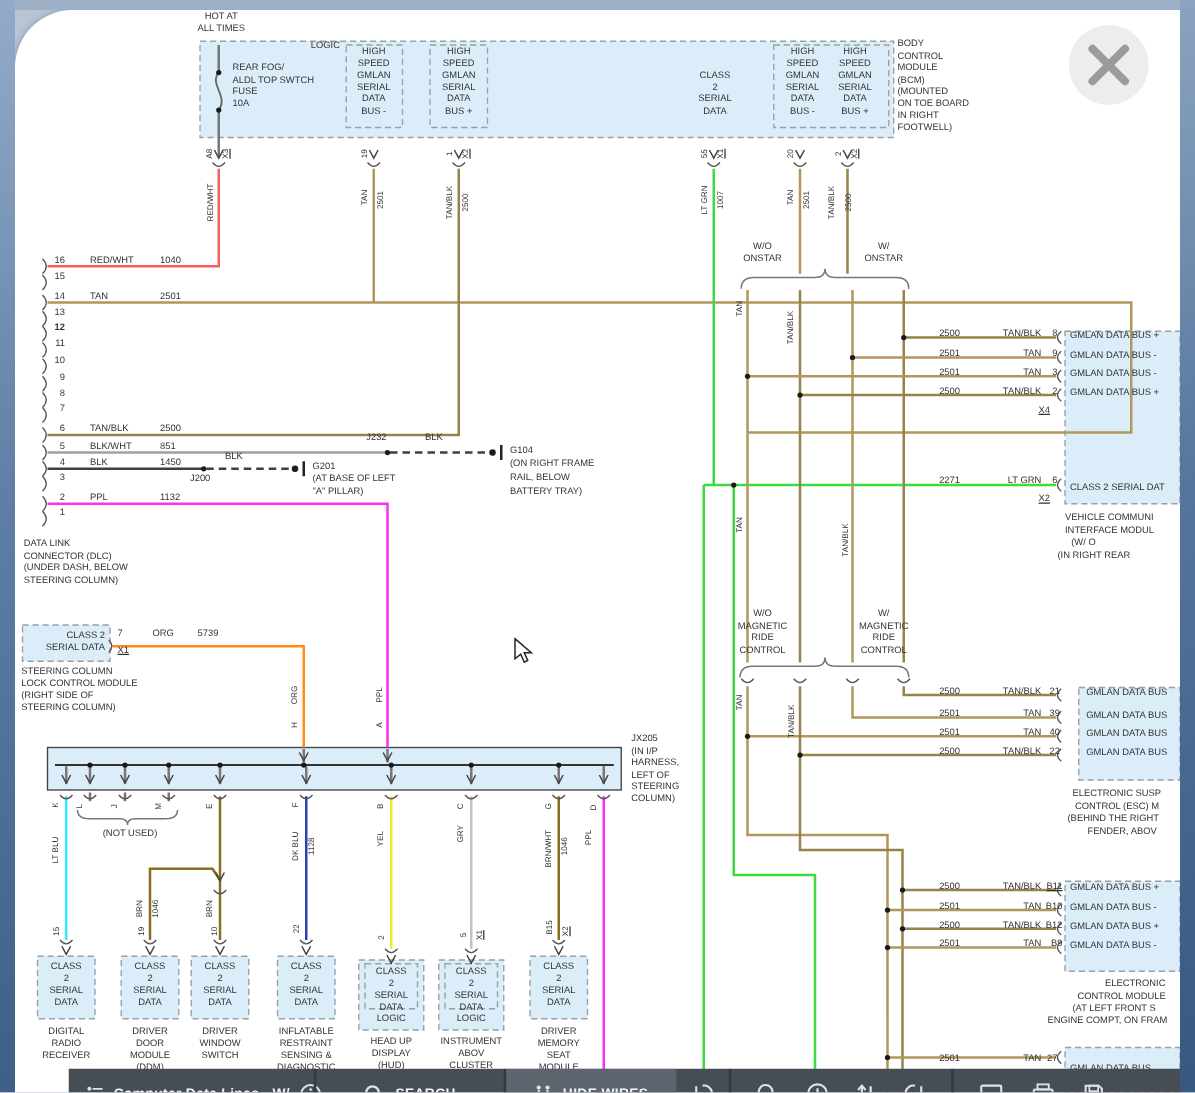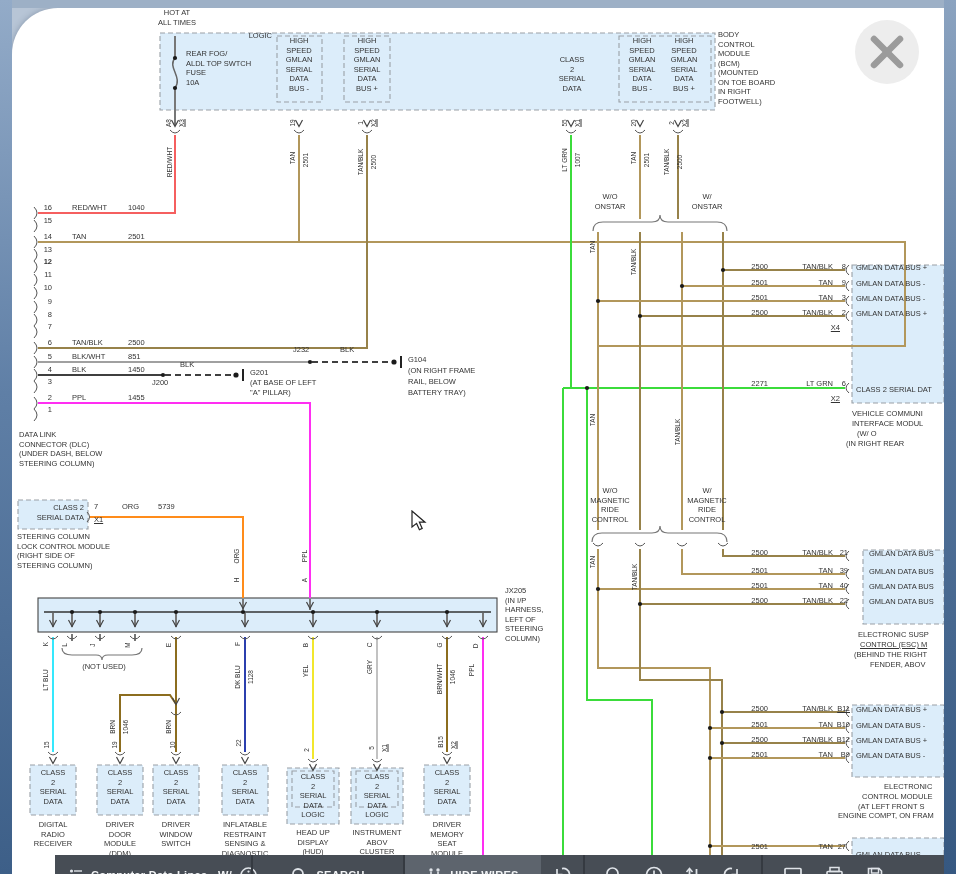--- a/index.html
+++ b/index.html
@@ -342,21 +342,21 @@
       <span class="lbl" style="left: 128px; top: 203px;">1040</span>
       <span class="lbl" style="left: 72px; top: 232px;">TAN</span>
       <span class="lbl" style="left: 128px; top: 232px;">2501</span>
       <span class="lbl" style="left: 72px; top: 338px;">TAN/BLK</span>
       <span class="lbl" style="left: 128px; top: 338px;">2500</span>
       <span class="lbl" style="left: 72px; top: 352px;">BLK/WHT</span>
       <span class="lbl" style="left: 128px; top: 352px;">851</span>
       <span class="lbl" style="left: 72px; top: 365px;">BLK</span>
       <span class="lbl" style="left: 128px; top: 365px;">1450</span>
       <span class="lbl" style="left: 72px; top: 393px;">PPL</span>
-      <span class="lbl" style="left: 128px; top: 393px;">1455</span>
+      <span class="lbl" style="left: 128px; top: 393px;">1132</span>
       <span class="lbl" style="left: 152px; top: 378px;">J200</span>
       <span class="lbl" style="left: 180px; top: 360px;">BLK</span>
       <span class="lbl" style="left: 250px; top: 368px;">G201</span>
       <span class="lbl" style="left: 250px; top: 378px;">(AT BASE OF LEFT</span>
       <span class="lbl" style="left: 250px; top: 388px;">"A" PILLAR)</span>
       <span class="lbl" style="left: 293px; top: 345px;">J232</span>
       <span class="lbl" style="left: 340px; top: 345px;">BLK</span>
       <span class="lbl" style="left: 408px; top: 355px;">G104</span>
       <span class="lbl" style="left: 408px; top: 366px;">(ON RIGHT FRAME</span>
       <span class="lbl" style="left: 408px; top: 377px;">RAIL, BELOW</span>
@@ -506,21 +506,21 @@
       <span class="lbl" style="left: 869px; top: 567px;">GMLAN DATA BUS</span>
       <span class="lbl rgt" style="left: 768px; top: 581px;">2501</span>
       <span class="lbl rgt" style="left: 833px; top: 581px;">TAN</span>
       <span class="lbl rgt" style="left: 848px; top: 581px;">40</span>
       <span class="lbl" style="left: 869px; top: 582px;">GMLAN DATA BUS</span>
       <span class="lbl rgt" style="left: 768px; top: 596px;">2500</span>
       <span class="lbl rgt" style="left: 833px; top: 596px;">TAN/BLK</span>
       <span class="lbl rgt" style="left: 848px; top: 596px;">22</span>
       <span class="lbl" style="left: 869px; top: 597px;">GMLAN DATA BUS</span>
       <span class="lbl" style="left: 858px; top: 630px;">ELECTRONIC SUSP</span>
-      <span class="lbl" style="left: 860px; top: 640px; text-decoration: underline;">CONTROL (ESC) M</span>
+      <span class="lbl" style="left: 860px; top: 640px;">CONTROL (ESC) M</span>
       <span class="lbl" style="left: 854px; top: 650px;">(BEHIND THE RIGHT</span>
       <span class="lbl" style="left: 870px; top: 660px;">FENDER, ABOV</span>
       <span class="lbl rgt" style="left: 768px; top: 704px;">2500</span>
       <span class="lbl rgt" style="left: 833px; top: 704px;">TAN/BLK</span>
       <span class="lbl rgt" style="left: 850px; top: 704px; text-decoration: underline;">B11</span>
       <span class="lbl" style="left: 856px; top: 705px;">GMLAN DATA BUS +</span>
       <span class="lbl rgt" style="left: 768px; top: 720px;">2501</span>
       <span class="lbl rgt" style="left: 833px; top: 720px;">TAN</span>
       <span class="lbl rgt" style="left: 850px; top: 720px;">B10</span>
       <span class="lbl" style="left: 856px; top: 721px;">GMLAN DATA BUS -</span>

